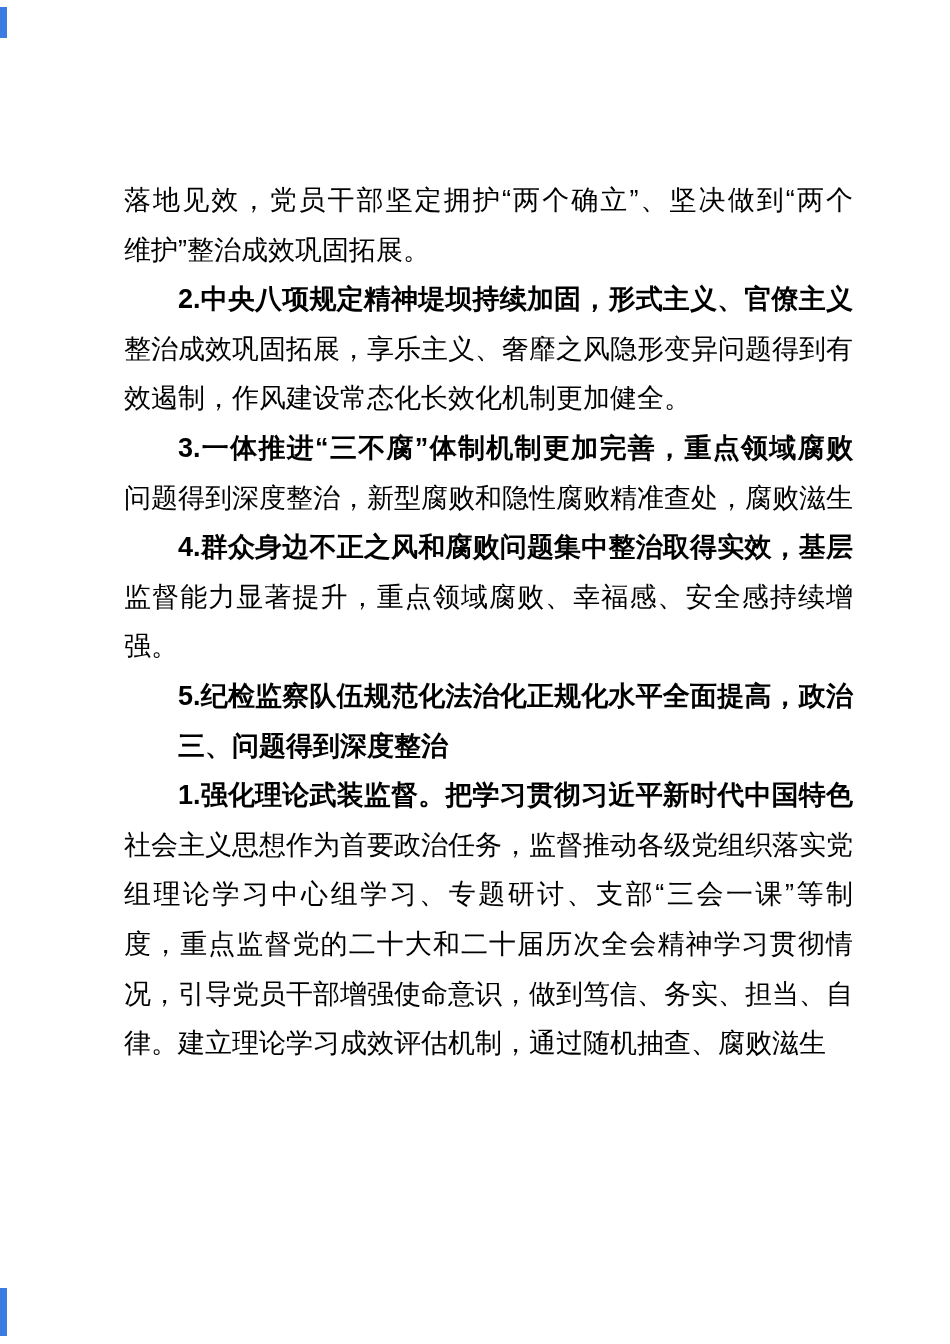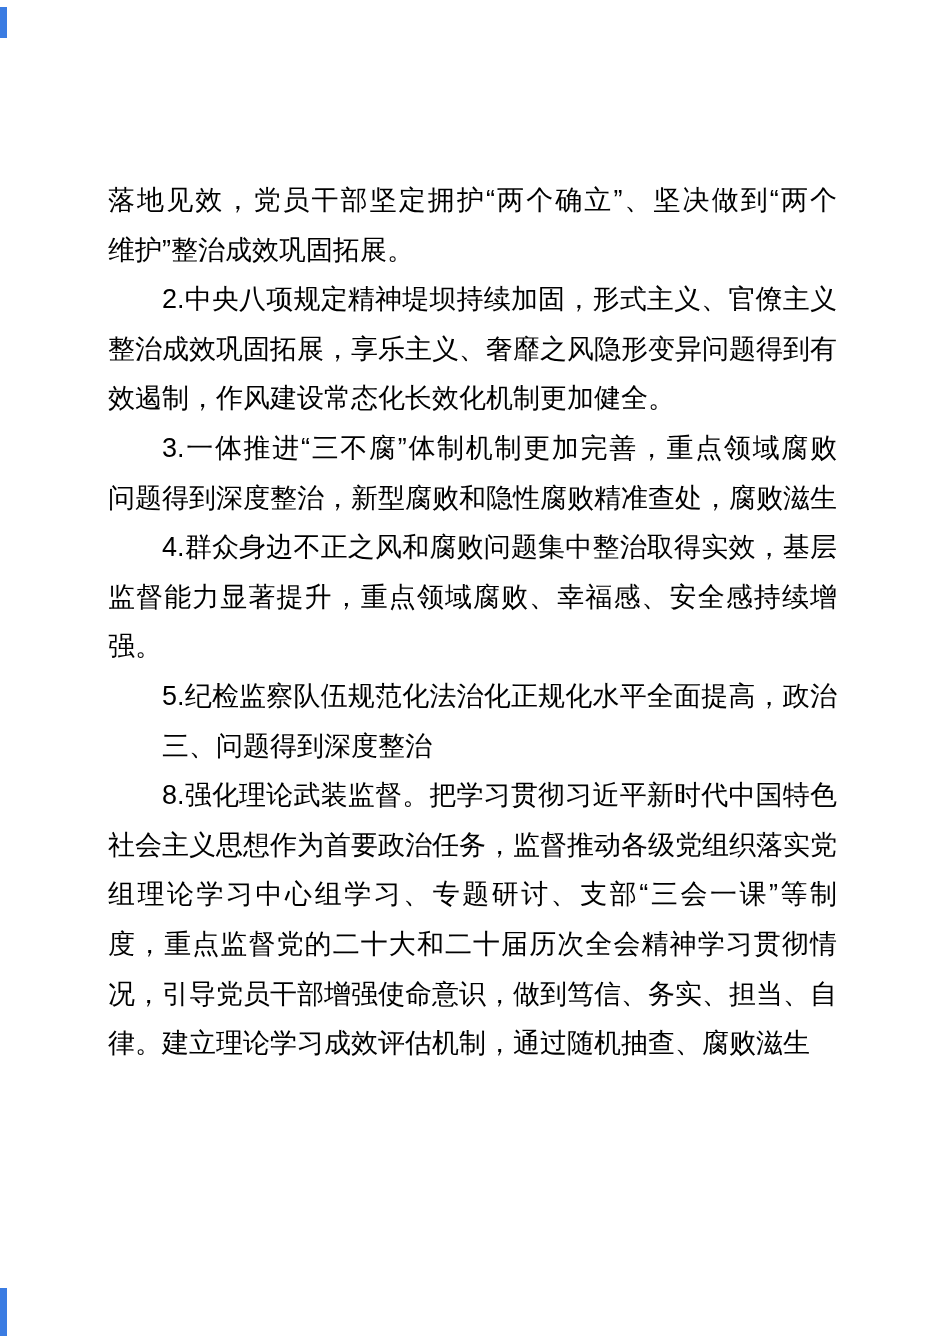--- a/index.html
+++ b/index.html
@@ -10,40 +10,41 @@
   .page {
     position: relative;
     width: 950px;
     height: 1344px;
     background: #ffffff;
     overflow: hidden;
     font-family: "Liberation Sans", sans-serif;
   }
   .doc-content {
     position: absolute;
-    left: 108px;
+    left: 124px;
     top: 176px;
     width: 729px;
     font-size: 27px;
     line-height: 49.6px;
     color: #000000;
     font-weight: 400;
   }
   .doc-line {
     text-align: justify;
     text-align-last: justify;
     white-space: nowrap;
     letter-spacing: 0;
   }
   .doc-line.last {
     text-align-last: left;
     white-space: normal;
   }
   .doc-line.indent-body {
     text-indent: 2em;
+    font-weight: bold;
   }
   .doc-line.indent-head {
     text-indent: 1.55em;
   }
   .doc-line.bold {
     font-weight: 700;
   }
   .edge-mark {
     position: absolute;
     left: 0;
@@ -60,20 +61,20 @@
       <div class="doc-line last">维护”整治成效巩固拓展。</div>
       <div class="doc-line indent-body">2.中央八项规定精神堤坝持续加固，形式主义、官僚主义</div>
       <div class="doc-line">整治成效巩固拓展，享乐主义、奢靡之风隐形变异问题得到有</div>
       <div class="doc-line last">效遏制，作风建设常态化长效化机制更加健全。</div>
       <div class="doc-line indent-body">3.一体推进“三不腐”体制机制更加完善，重点领域腐败</div>
       <div class="doc-line">问题得到深度整治，新型腐败和隐性腐败精准查处，腐败滋生</div>
       <div class="doc-line indent-body">4.群众身边不正之风和腐败问题集中整治取得实效，基层</div>
       <div class="doc-line last">监督能力显著提升，重点领域腐败、幸福感、安全感持续增强。</div>
       <div class="doc-line indent-body">5.纪检监察队伍规范化法治化正规化水平全面提高，政治</div>
       <div class="doc-line indent-body last">三、问题得到深度整治</div>
-      <div class="doc-line indent-body">8.强化理论武装监督。把学习贯彻习近平新时代中国特色</div>
+      <div class="doc-line indent-body">1.强化理论武装监督。把学习贯彻习近平新时代中国特色</div>
       <div class="doc-line">社会主义思想作为首要政治任务，监督推动各级党组织落实党</div>
       <div class="doc-line">组理论学习中心组学习、专题研讨、支部“三会一课”等制</div>
       <div class="doc-line">度，重点监督党的二十大和二十届历次全会精神学习贯彻情</div>
       <div class="doc-line">况，引导党员干部增强使命意识，做到笃信、务实、担当、自</div>
       <div class="doc-line last">律。建立理论学习成效评估机制，通过随机抽查、腐败滋生</div>
     </div>
 </div>
 
 </body></html>

